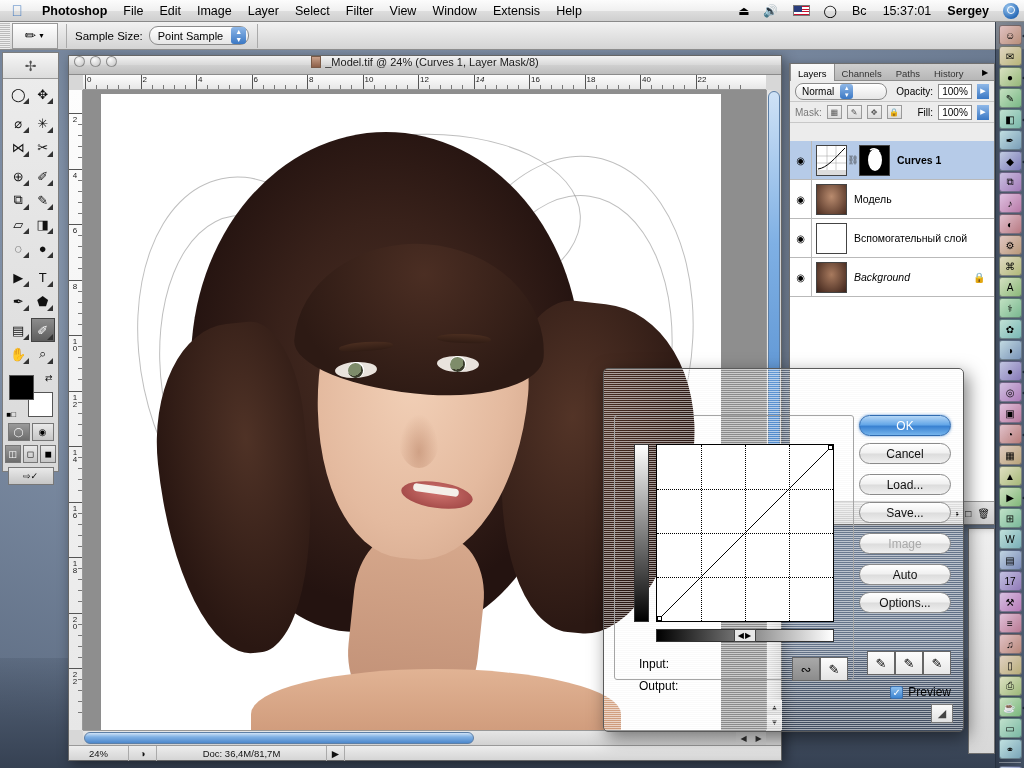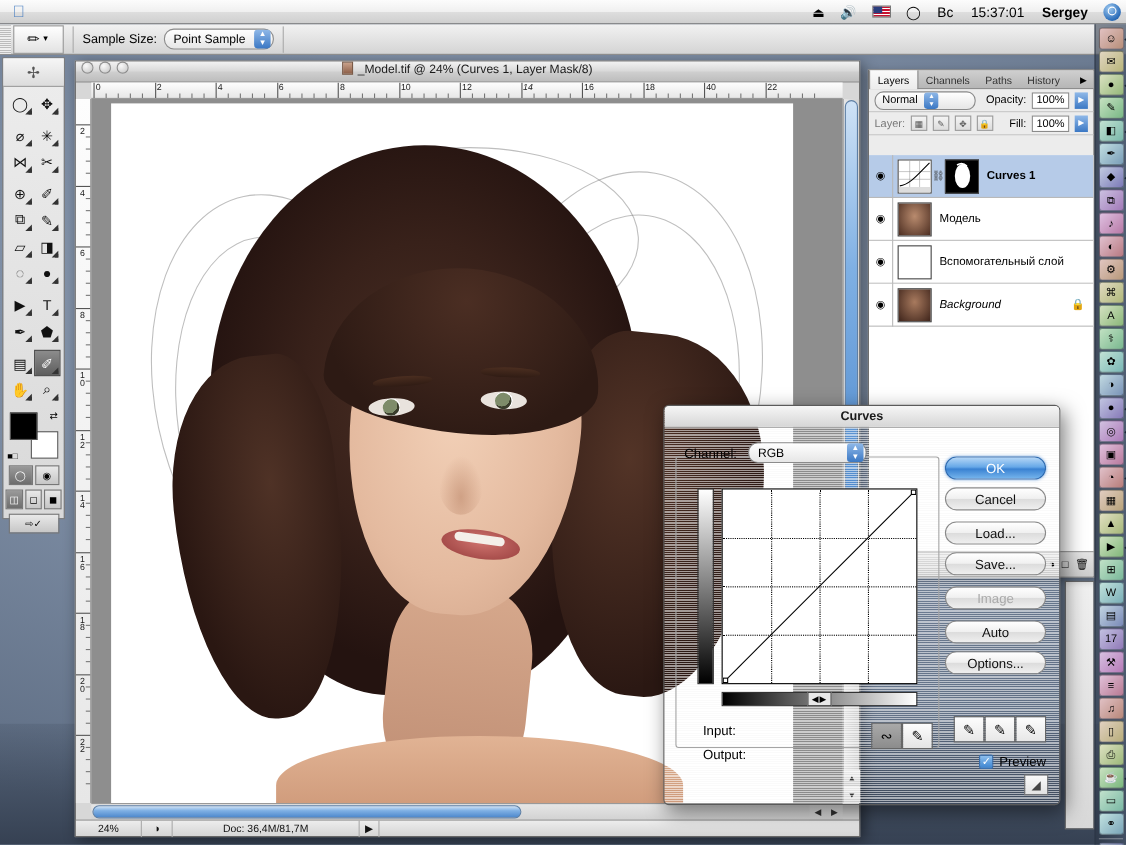--- a/index.html
+++ b/index.html
@@ -390,20 +390,33 @@
 </style>
 </head>
 <body>
 
 <div id="desktop">
   <div id="desktop-lower"></div>
 </div>
 
 <div id="menubar">
   <div class="mb-apple"></div>
+  <div id="mb-items" style="display:flex">
+      <div class="mb-item bold">Photoshop</div>
+      <div class="mb-item">File</div>
+      <div class="mb-item">Edit</div>
+      <div class="mb-item">Image</div>
+      <div class="mb-item">Layer</div>
+      <div class="mb-item">Select</div>
+      <div class="mb-item">Filter</div>
+      <div class="mb-item">View</div>
+      <div class="mb-item">Window</div>
+      <div class="mb-item">Extensis</div>
+      <div class="mb-item">Help</div>
+    </div>
   <div id="menubar-right">
     <span class="mb-icon">⏏</span>
     <span class="mb-icon">🔊</span>
     <span class="mb-flag"></span>
     <span class="mb-icon">◯</span>
     <span class="mb-item">Bc</span>
     <span class="mb-item">15:37:01</span>
     <span class="mb-item bold">Sergey</span>
     <span class="mb-search"></span>
   </div>
@@ -699,21 +712,21 @@
   <div class="lp-row">
     <div class="mini-popup" style="width:92px">
       <span>Normal</span>
       <span class="arrows">▲<br>▼</span>
     </div>
     <span style="margin-left:auto">Opacity:</span>
     <div class="numfield">100%</div>
     <div class="spin">▶</div>
   </div>
   <div class="lp-row">
-    <span style="color:#777">Layer:</span>
+    <span style="color:#777">Mask:</span>
     <div class="lock-box">▦</div>
     <div class="lock-box">✎</div>
     <div class="lock-box">✥</div>
     <div class="lock-box">🔒</div>
     <span style="margin-left:auto">Fill:</span>
     <div class="numfield">100%</div>
     <div class="spin">▶</div>
   </div>
   <div id="lp-list">
       <div class="layer-row sel">
@@ -756,31 +769,23 @@
     <span>◉</span>
     <span>◐</span>
     <span>📁</span>
     <span>◑</span>
     <span>□</span>
     <span>🗑</span>
   </div>
 </div>
 
 <div id="curves">
-  <div id="curves-title">Curves</div>
   <div id="curves-body">
     <div id="group-box"></div>
 
-    <div id="chan-row">
-      <span id="chan-label">Channel:</span>
-      <div class="popup" style="width:108px">
-        <span>RGB</span>
-        <span class="arrows" style="margin-left:auto">▲<br>▼</span>
-      </div>
-    </div>
 
     <div id="ramp-v"></div>
     <div id="graph">
       <div class="gl gl-v" style="left:44px"></div>
       <div class="gl gl-v" style="left:88px"></div>
       <div class="gl gl-v" style="left:132px"></div>
       <div class="gl gl-h" style="top:44px"></div>
       <div class="gl gl-h" style="top:88px"></div>
       <div class="gl gl-h" style="top:132px"></div>
       <svg id="curve-line" viewBox="0 0 178 178" preserveAspectRatio="none">

